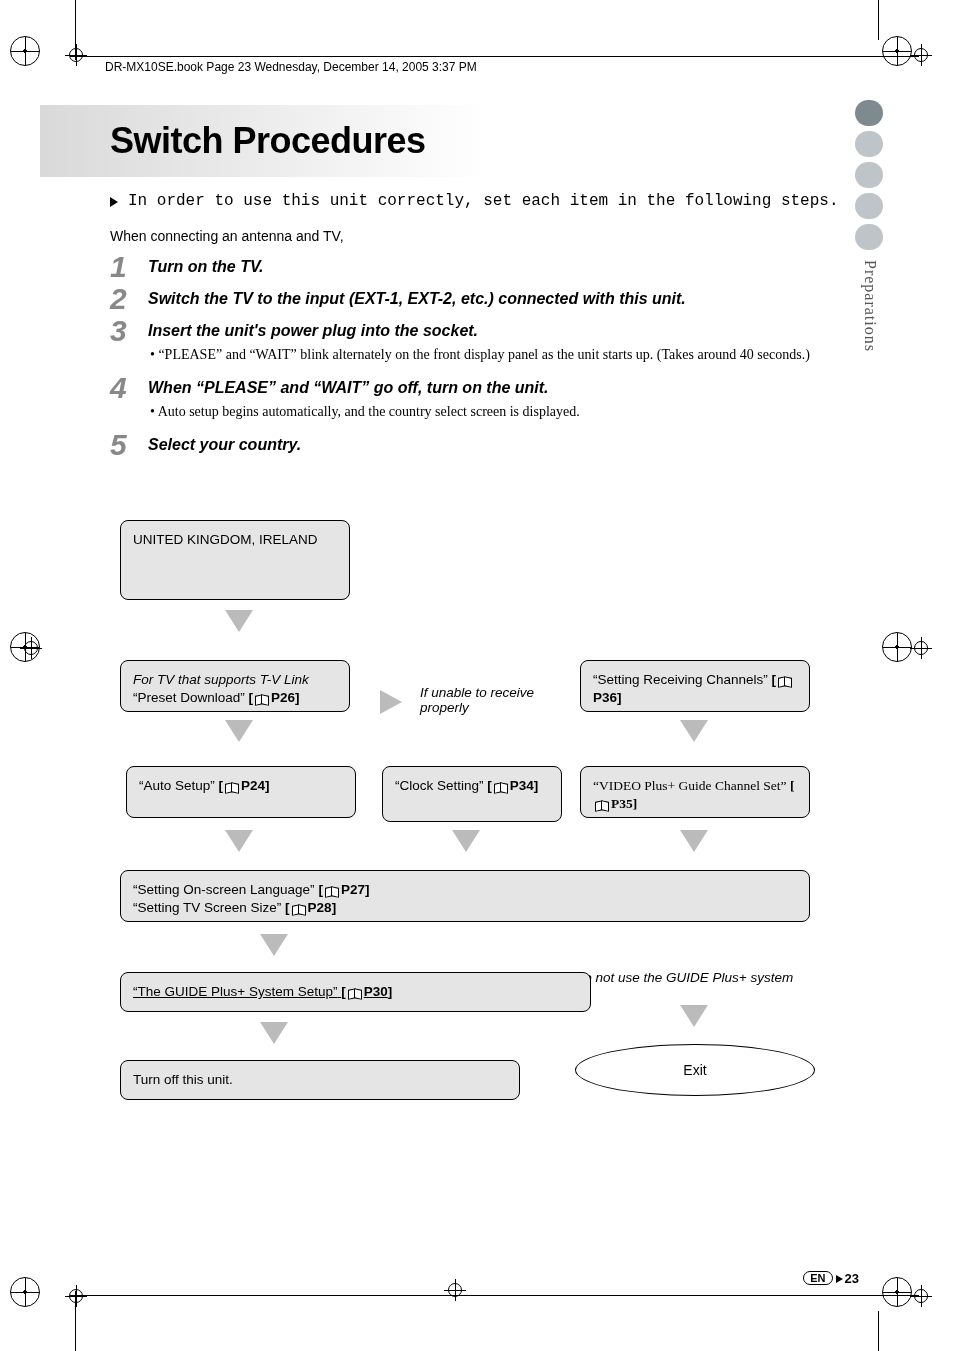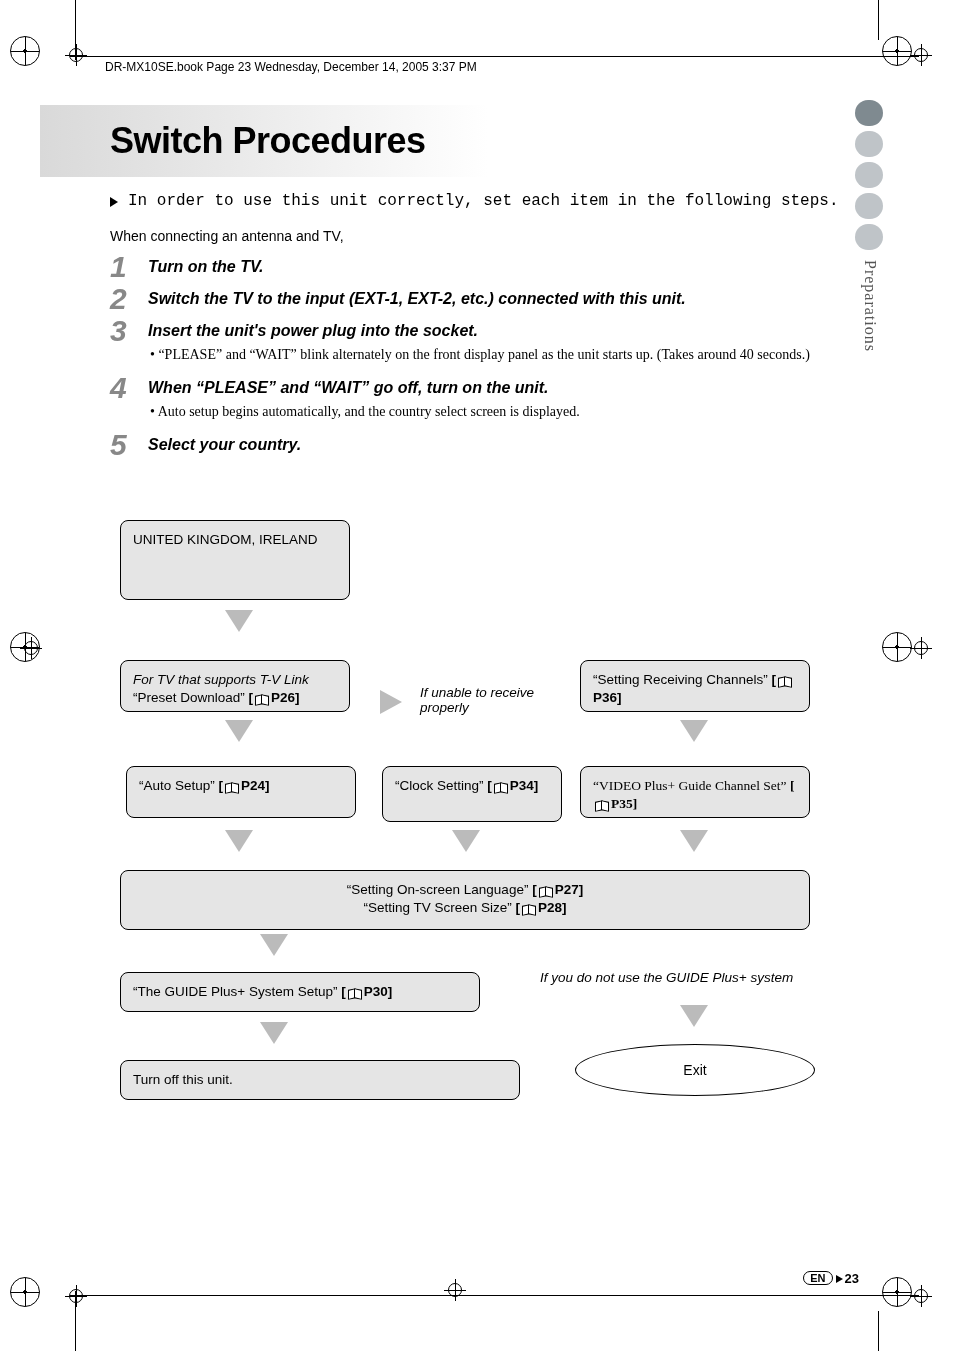--- a/index.html
+++ b/index.html
@@ -350,37 +350,37 @@
 
   <div class="box" style="left:460px; top:246px; width:230px; height:52px;font-family:Liberation Serif, serif;">
     <span>“VIDEO Plus+ Guide Channel Set”</span>
     <span class="ref">[<span class="book-icon"></span><span>P35</span>]</span>
   </div>
 
   <div class="arrow-down" style="left:105px; top:310px;"></div>
   <div class="arrow-down" style="left:332px; top:310px;"></div>
   <div class="arrow-down" style="left:560px; top:310px;"></div>
 
-  <div class="box" style="left:0; top:350px; width:690px; height:60px;text-align:center;">
+  <div class="box" style="left:0; top:350px; width:690px; height:52px;">
     <div>
       <span>“Setting On-screen Language”</span>
       <span class="ref">[<span class="book-icon"></span><span>P27</span>]</span>
     </div>
     <div>
       <span>“Setting TV Screen Size”</span>
       <span class="ref">[<span class="book-icon"></span><span>P28</span>]</span>
     </div>
   </div>
 
   <div class="arrow-down" style="left:140px; top:414px;"></div>
 
   <div class="note-text" style="left:420px; top:450px;">If you do not use the GUIDE Plus+ system</div>
   <div class="arrow-down" style="left:560px; top:485px;"></div>
 
-  <div class="box" style="left:0; top:452px; width:360px; height:40px;">
+  <div class="box" style="left:0; top:452px; width:471px; height:40px;text-decoration:underline;">
     <span>“The GUIDE Plus+ System Setup”</span>
     <span class="ref">[<span class="book-icon"></span><span>P30</span>]</span>
   </div>
 
   <div class="arrow-down" style="left:140px; top:502px;"></div>
 
   <div class="box" style="left:0; top:540px; width:400px; height:40px;">
     <span>Turn off this unit.</span>
   </div>
 

